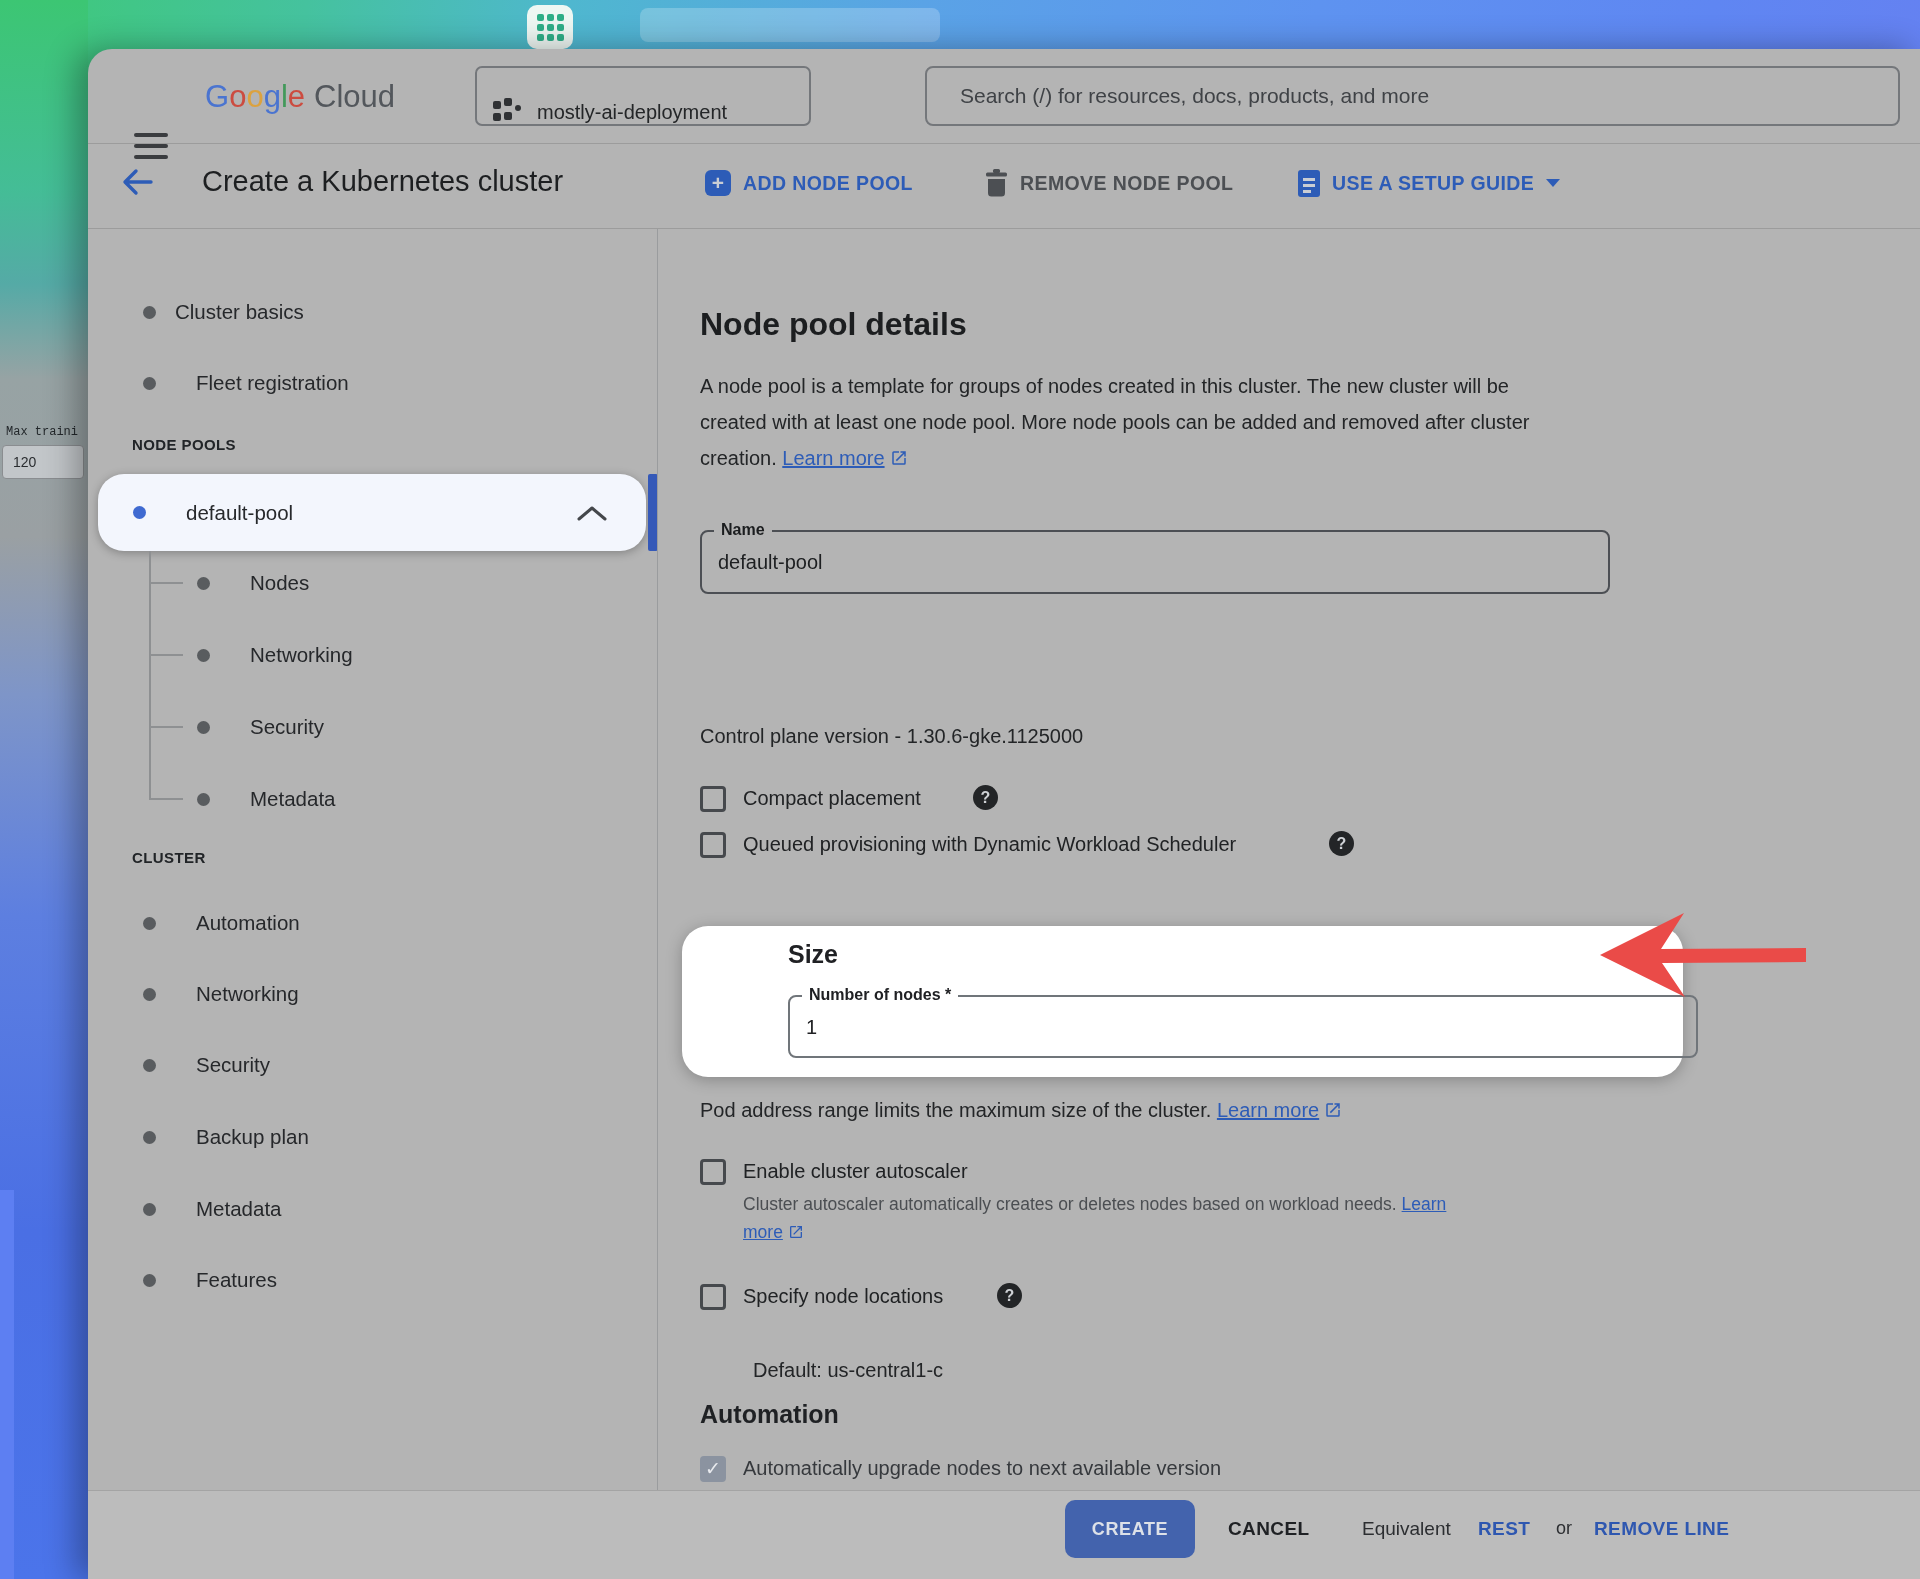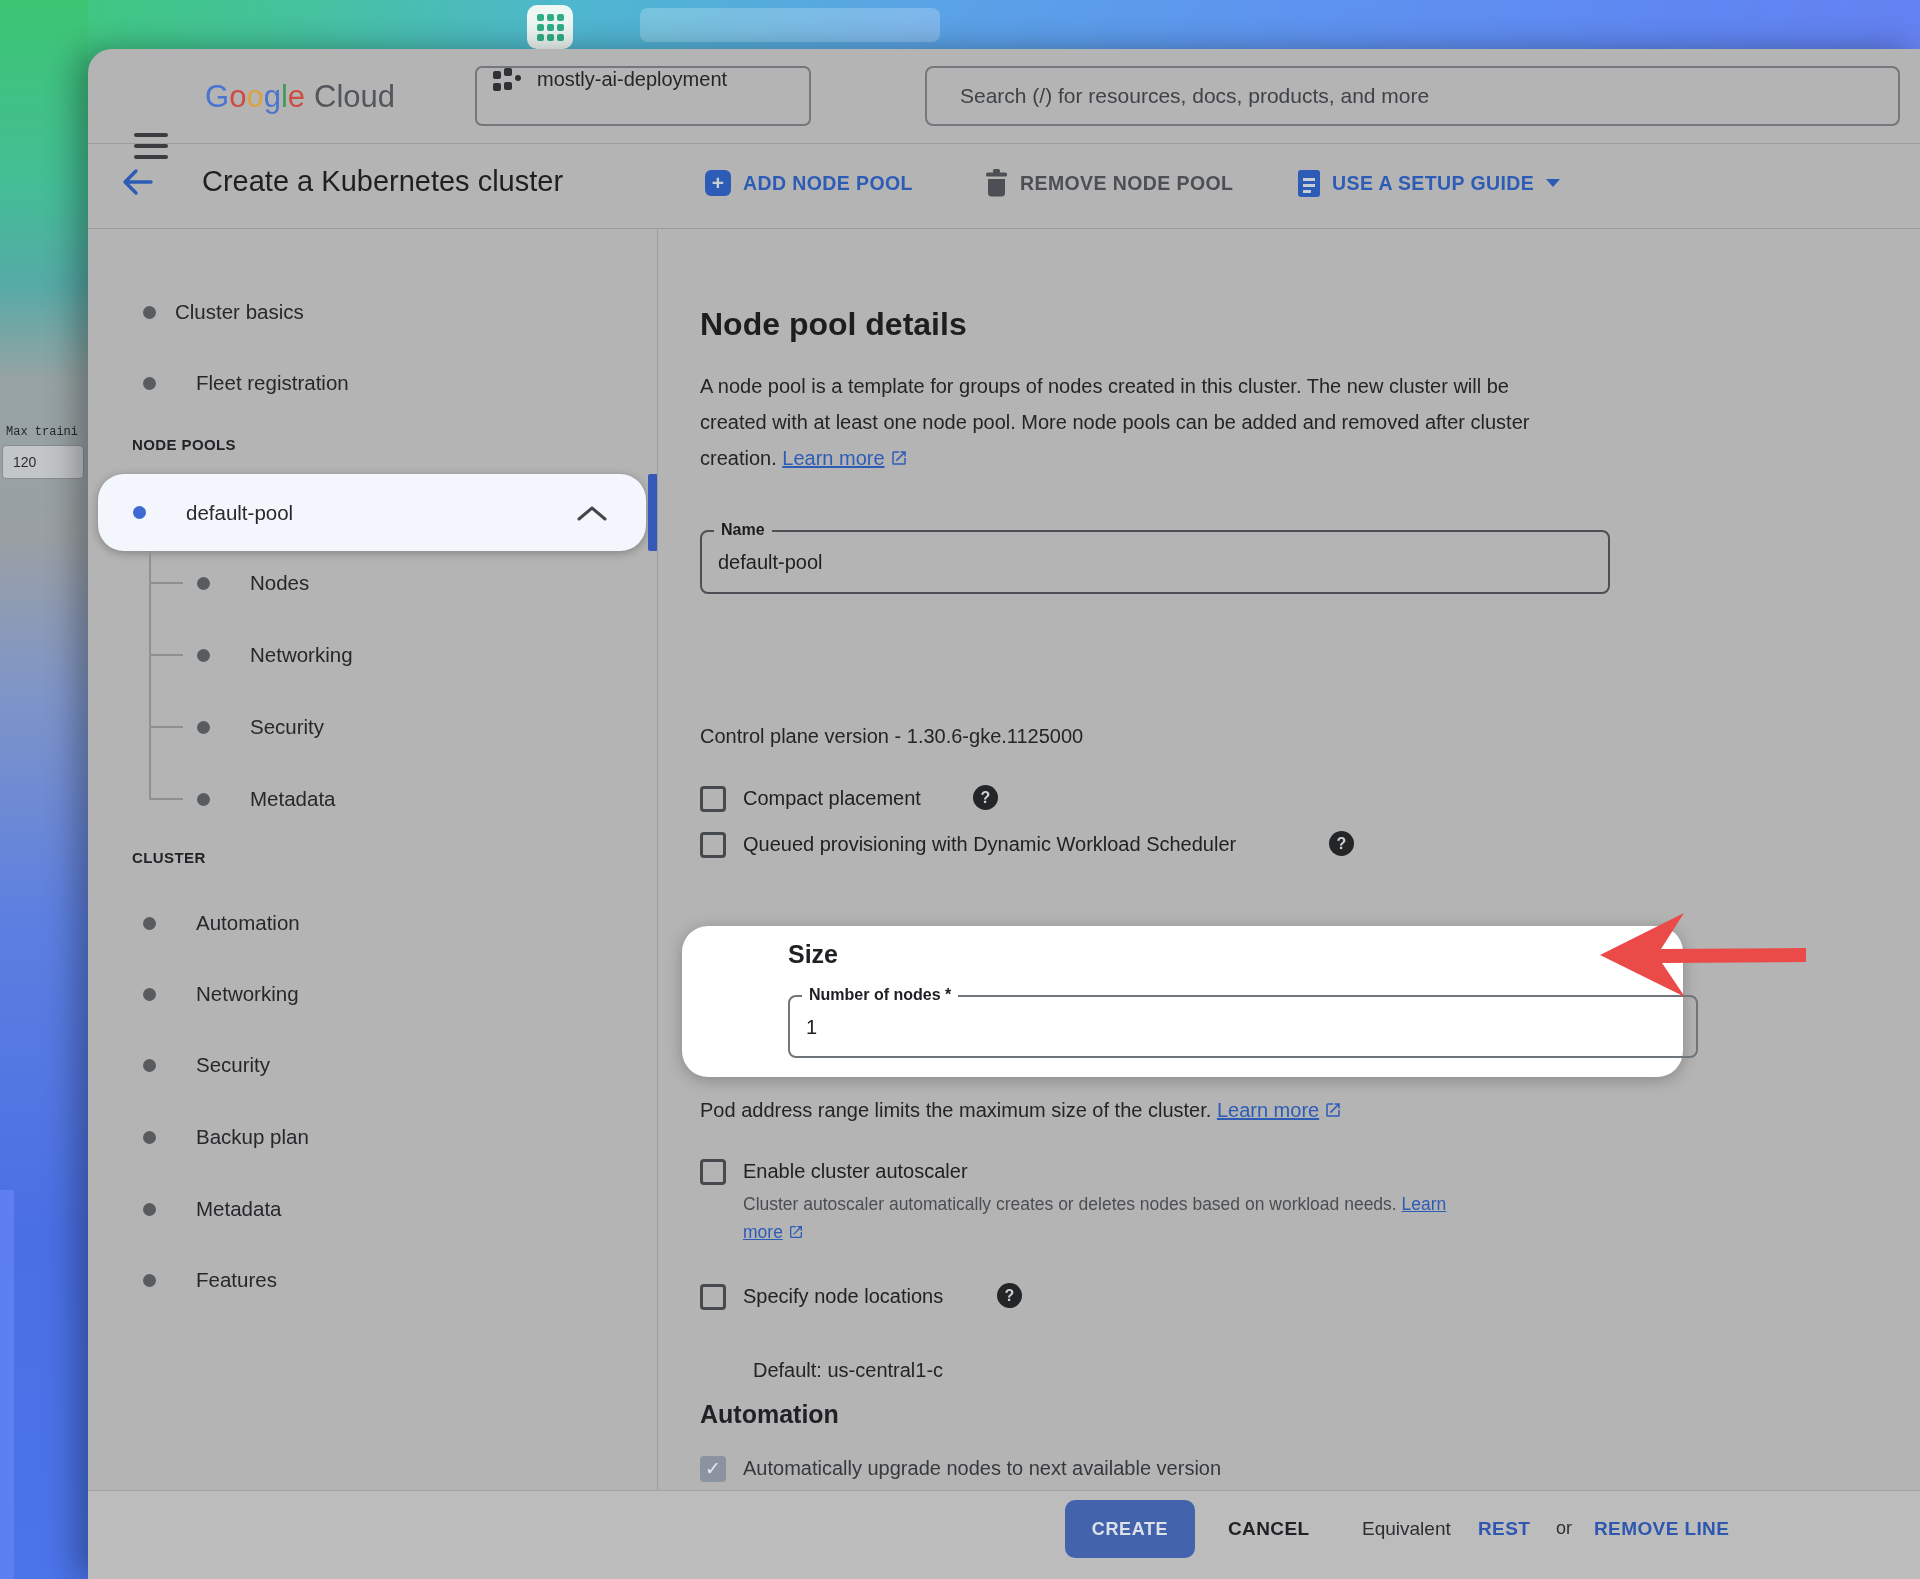--- a/index.html
+++ b/index.html
@@ -25,21 +25,21 @@
   .hdivider{height:1px;background:#9c9c9c;left:0;width:1832px;}
   .vdivider{width:1px;background:#9a9c9e;}
   
   .burger{left:46px;top:84px;width:34px;height:26px;cursor:pointer;}
   .burger i{display:block;height:4px;background:#3a3c3f;border-radius:2px;margin-bottom:7px;}
   .logo{left:117px;top:28px;height:40px;display:flex;align-items:center;font-size:31px;}
   .lg{font-weight:400;}
   .lg0,.lg3{color:#4a74d0;} .lg1,.lg5{color:#cc4c40;} .lg2{color:#dca23e;} .lg4{color:#42995a;}
   .logo-cloud{color:#53575c;margin-left:9px;}
   .projbtn{left:387px;top:17px;width:336px;height:60px;border:2px solid #74777b;border-radius:7px;
-    display:flex;align-items:flex-start;box-sizing:border-box;cursor:pointer;}
+    display:flex;align-items:flex-end;box-sizing:border-box;cursor:pointer;}
   .projdots{width:30px;height:26px;position:relative;margin:0 14px 0 16px;}
   .projdots b{position:absolute;width:8px;height:8px;border-radius:2px;background:#2f3134;}
   .projlabel{font-size:20px;color:#242628;}
   .searchbar{left:837px;top:17px;width:975px;height:60px;border:2px solid #74777b;border-radius:8px;
     display:flex;align-items:center;box-sizing:border-box;cursor:text;}
   .searchtext{margin-left:33px;font-size:21px;color:#3f4246;}
   
   .backarrow{left:28px;top:112px;width:44px;height:42px;display:flex;align-items:center;justify-content:center;cursor:pointer;}
   .pagetitle{left:114px;top:116px;font-size:29px;color:#1d1f21;white-space:nowrap;}
   .hact{top:119px;height:30px;display:flex;align-items:center;cursor:pointer;}

